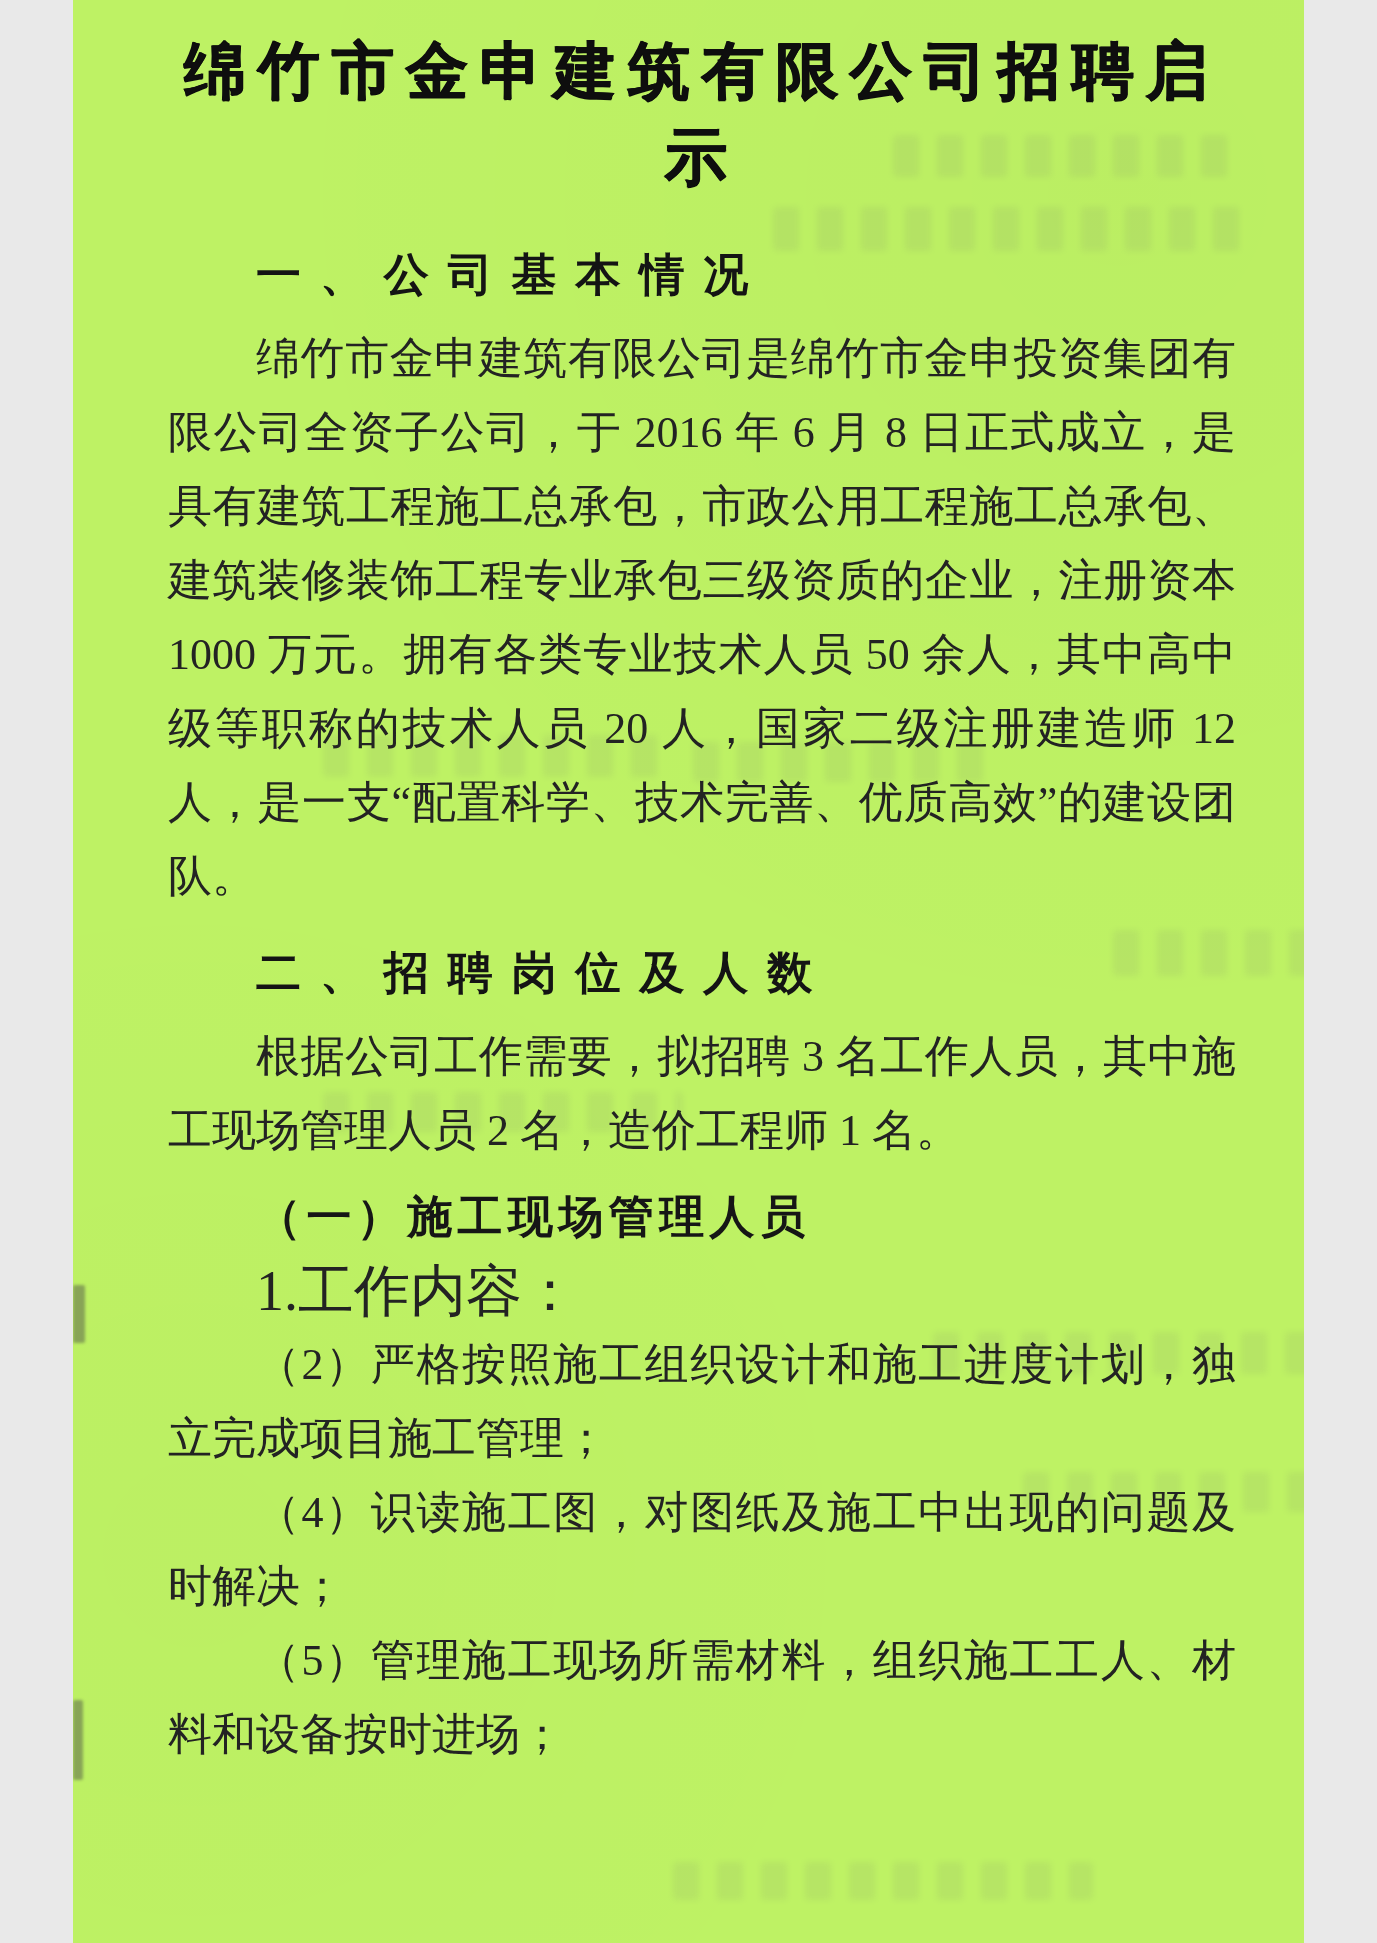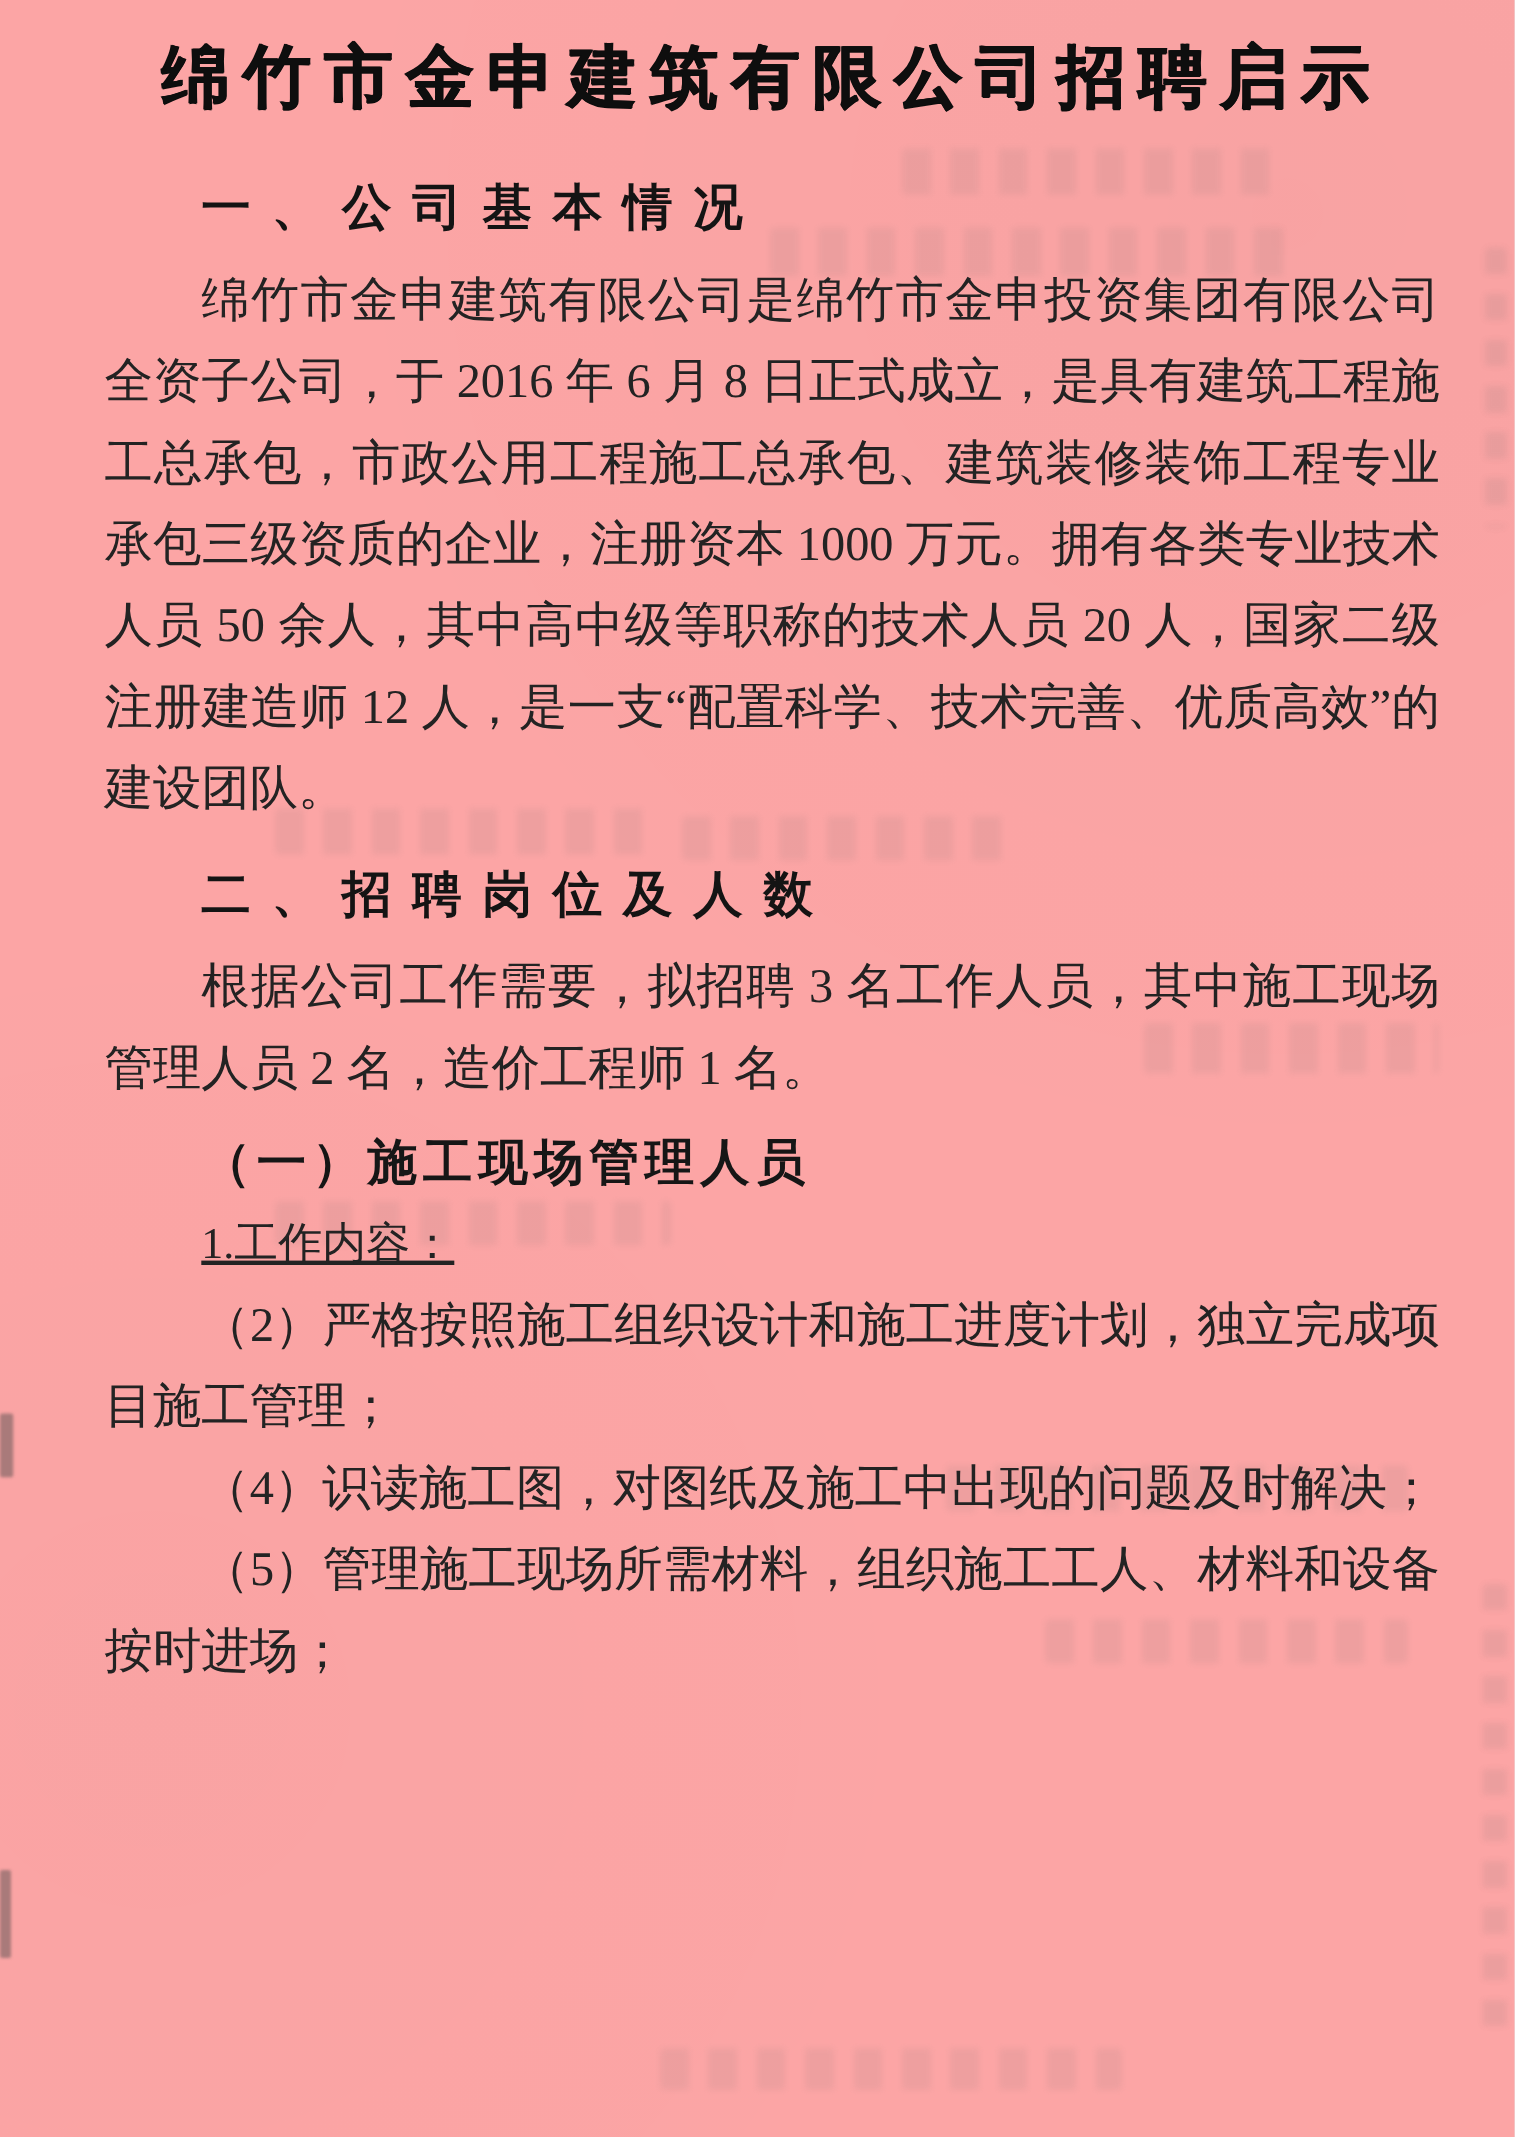--- a/index.html
+++ b/index.html
@@ -1,23 +1,23 @@
 <!DOCTYPE html>
 <html><head>
 <meta charset="utf-8">
 <style>
   * { box-sizing: border-box; }
   html, body { margin: 0; padding: 0; background: #e9e9e9; }
 
   .page {
     position: relative;
-    width: 1377px;
+    width: 1231px;
     height: 1943px;
     margin: 0 auto;
-    background: #fca5a5;
+    background: #bef264;
     overflow: hidden;
     color: #1f1f1f;
   }
 
   
   .page::after {
     content: "";
     position: absolute; inset: 0;
     background:
       radial-gradient(circle at 85% 10%, rgba(0,0,0,0.015), transparent 45%),
@@ -75,26 +75,25 @@
     line-height: 74px;
     text-align: justify;
     text-indent: 2em;
     margin: 16px 0 0 0;
     color: #232323;
   }
   .body-par.tight { margin: 0; }
 
   .list-intro {
     font-family: "Liberation Serif", "DejaVu Serif", serif;
-    font-size: 40px;
+    font-size: 56px;
     line-height: 74px;
     text-indent: 88px;
     margin: 0;
     color: #232323;
-    text-decoration: underline;
   }
 
   
   .ghost {
     position: absolute;
     z-index: 1;
     filter: blur(3px);
     opacity: 0.45;
     border-radius: 4px;
     background: repeating-linear-gradient(90deg,

